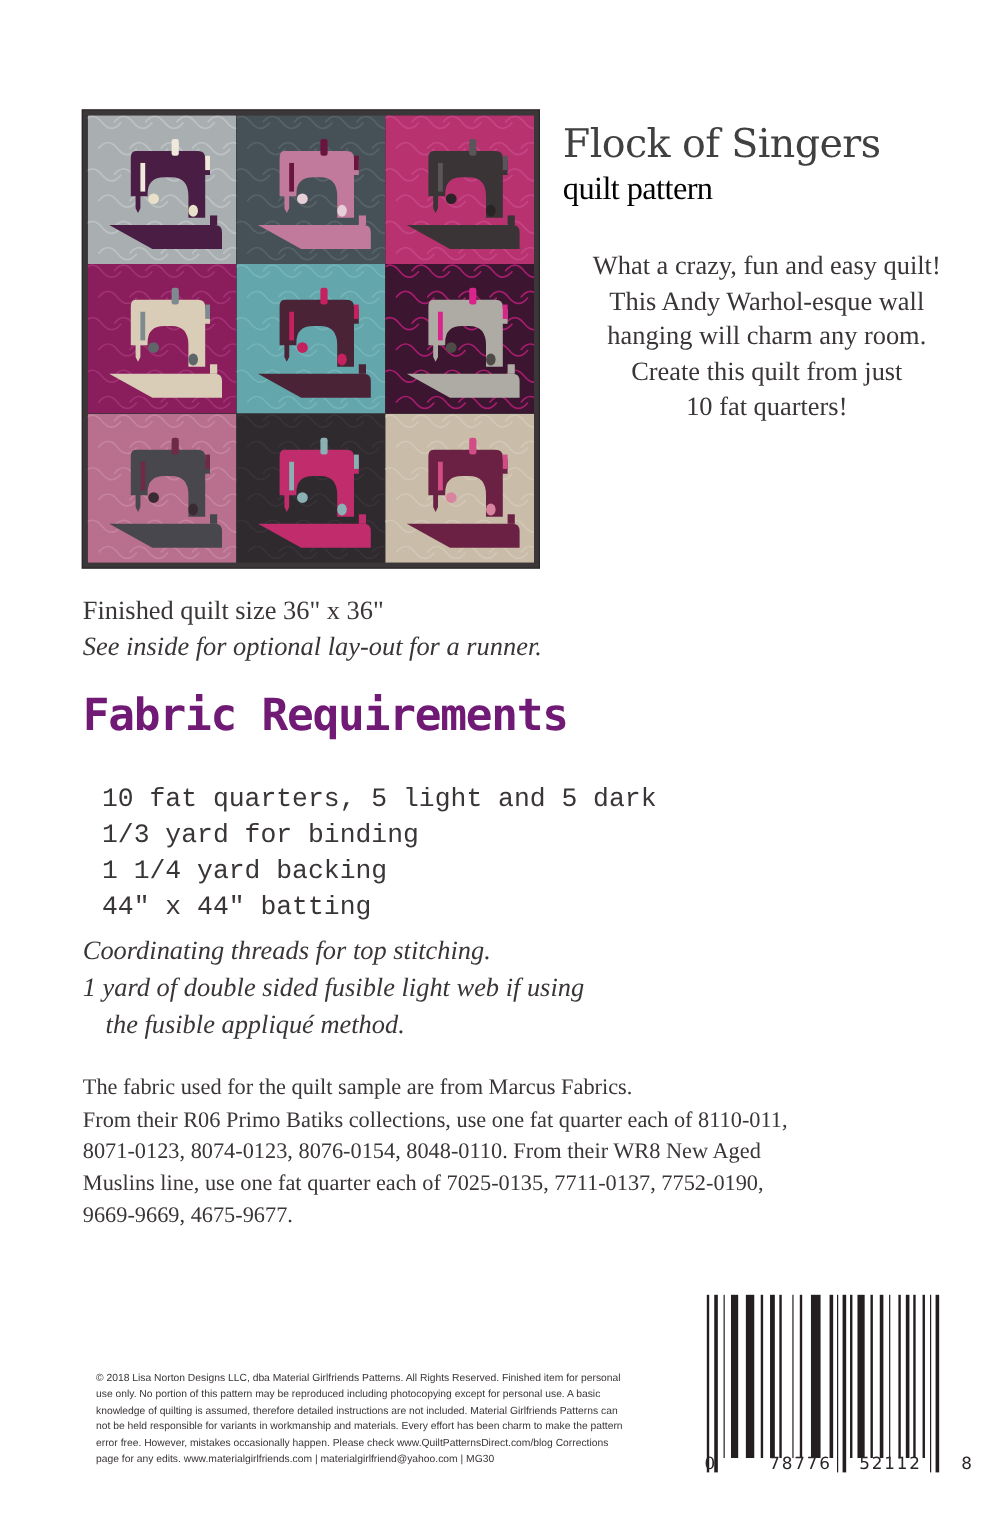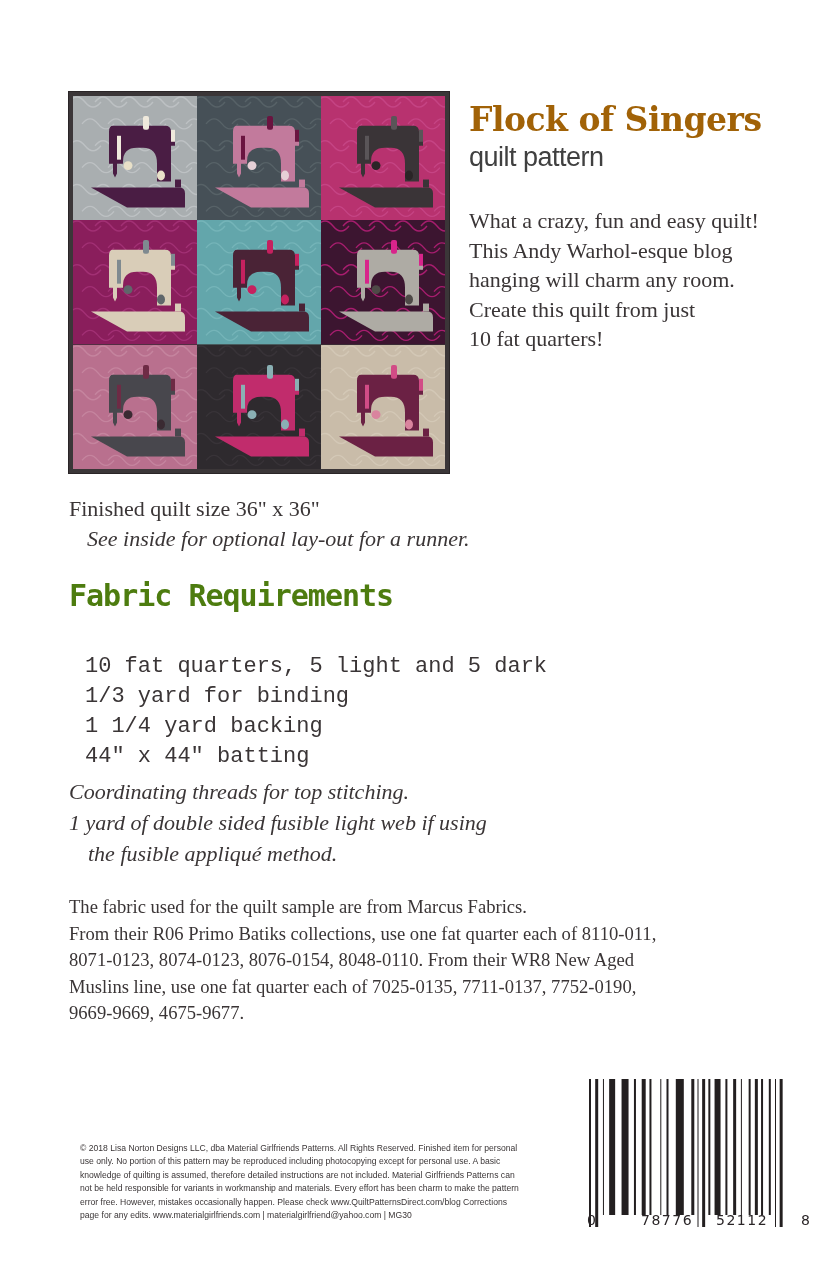--- a/index.html
+++ b/index.html
@@ -15,40 +15,40 @@
   }
   .quilt-grid {
     display: grid; grid-template-columns: repeat(3, 1fr); grid-template-rows: repeat(3, 1fr);
     width: 100%; height: 100%;
   }
   .block { position: relative; overflow: hidden; }
   .block svg { display: block; width: 100%; height: 100%; }
 
   .title-wrap { position: absolute; left: 469px; top: 100px; }
   .title {
-    font-family: "DejaVu Serif", serif; font-weight: bold; font-size: 33px;
-    letter-spacing: -0.5px; color: #a16207; margin: 0; line-height: 40px;
+    font-family: "DejaVu Serif", serif; font-weight: normal; font-size: 33px;
+    letter-spacing: -0.5px; color: #404040; margin: 0; line-height: 40px;
   }
   .subtitle {
-    font-family: Liberation Sans, sans-serif; font-size: 27px; color: #404040;
+    font-family: Liberation Serif, serif; font-size: 27px; color: #000000;
     margin: 0; line-height: 34px; letter-spacing: -0.5px;
   }
   .blurb {
     position: absolute; left: 469px; top: 206px; width: 340px;
-    font-size: 22px; line-height: 29.5px; color: #3a3536;
+    font-size: 22px; line-height: 29.5px; color: #3a3536; text-align: center;
   }
   .blurb div { white-space: nowrap; }
 
   .size-block { position: absolute; left: 69px; top: 494px; font-size: 22px; line-height: 30px; }
-  .italic { font-style: italic; margin-left: 18px; }
+  .italic { font-style: italic; }
 
   .section-heading {
     position: absolute; left: 69px; top: 574px;
-    font-family: "DejaVu Sans Mono", monospace; font-size: 30px; letter-spacing: -1px;
-    color: #4d7c0f; margin: 0; line-height: 44px;
+    font-family: "DejaVu Sans Mono", monospace; font-size: 37px; letter-spacing: -1px;
+    color: #701a75; margin: 0; line-height: 44px;
   }
   .req-list { position: absolute; left: 69px; top: 636px; font-size: 22px; line-height: 30px; margin: 16px; padding: 0; list-style: none; font-family: Liberation Mono, monospace; }
   .notes { position: absolute; left: 69px; top: 776px; font-size: 22px; line-height: 31px; font-style: italic; }
   .notes .indent { padding-left: 19px; }
 
   .fabric-para { position: absolute; left: 69px; top: 894px; width: 700px; font-size: 18.6px; line-height: 26.5px; }
   .fabric-para div { white-space: nowrap; font-family: Liberation Serif, serif; }
 
   .legal {
     position: absolute; left: 60px; top: 1142px; width: 510px;
@@ -458,21 +458,21 @@
     </div>
 </div>
 
 <div class="title-wrap">
   <h1 class="title">Flock of Singers</h1>
   <div class="subtitle">quilt pattern</div>
 </div>
 
 <div class="blurb">
   <div>What a crazy, fun and easy quilt!</div>
-  <div>This Andy Warhol-esque blog</div>
+  <div>This Andy Warhol-esque wall</div>
   <div>hanging will charm any room.</div>
   <div>Create this quilt from just</div>
   <div>10 fat quarters!</div>
 </div>
 
 <div class="size-block">
   <div>Finished quilt size 36" x 36"</div>
   <div class="italic">See inside for optional lay-out for a runner.</div>
 </div>
 

